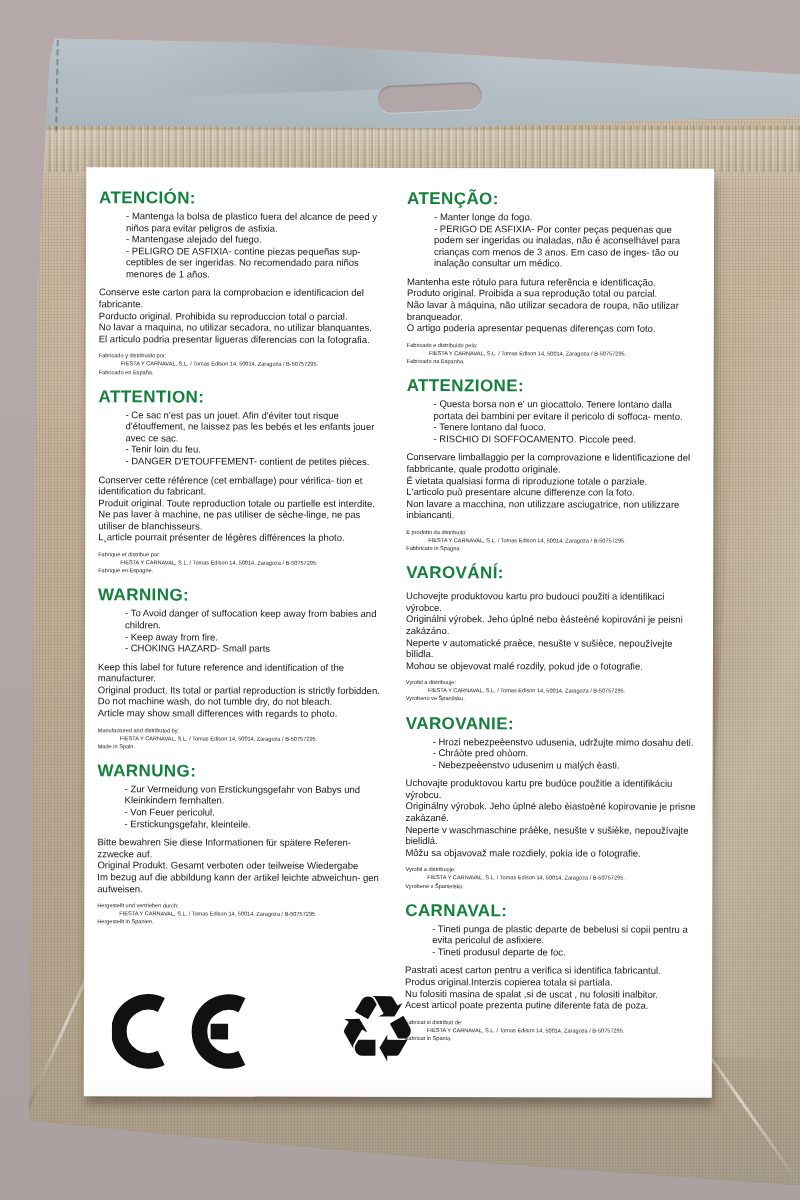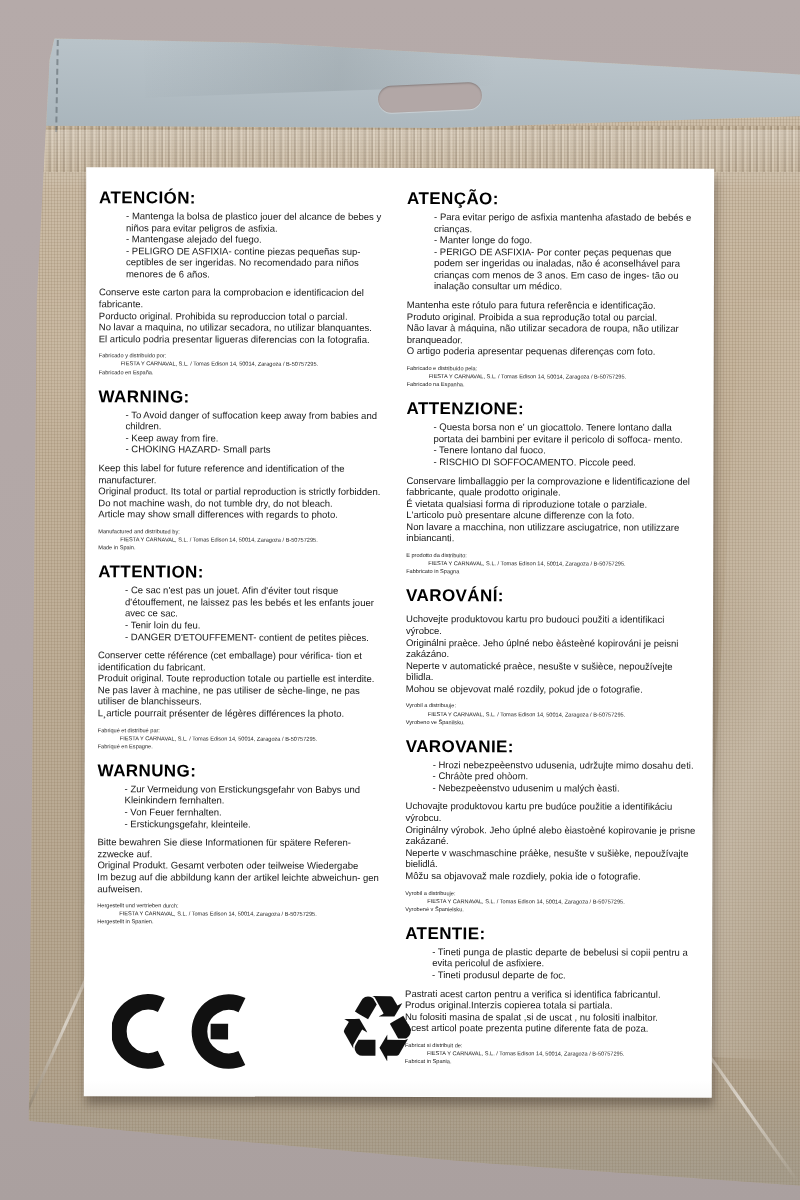--- a/index.html
+++ b/index.html
@@ -99,21 +99,21 @@
     padding:21px 13px 0 13px;
     transform:rotate(.15deg);
   }
   .label-columns{display:flex;gap:19px;}
   .label-col{flex:0 0 auto;}
   .label-col.c0{width:289px;}
   .label-col.c1{width:294px;}
   .label-section{margin-bottom:11px;}
   .section-heading{
     font-size:17px;font-weight:bold;letter-spacing:.4px;
-    margin:0 0 2px 0;color:#000000;
+    margin:0 0 2px 0;color:#15803d;
   }
   .section-bullets{padding-left:27px;}
   .bullet-item,.paragraph{
     font-size:9.5px;line-height:1.22;color:#151515;
   }
   .section-paragraphs{margin-top:7px;}
   .section-fineprint{margin-top:7px;}
   .fineprint-line{
     font-size:5.6px;line-height:1.45;color:#222;
   }
@@ -149,98 +149,97 @@
   </div>
   <div class="euro-hole"></div>
   <div class="perforation"></div>
 
   <div class="label">
     <div class="label-columns">
       <div class="label-col c0">
           <section class="label-section">
             <h2 class="section-heading">ATENCIÓN:</h2>
             <div class="section-bullets">
-              <p class="bullet-item">- Mantenga la bolsa de plastico jouer del alcance de bebes y niños para evitar peligros de asfixia.</p>
+              <p class="bullet-item">- Mantenga la bolsa de plastico fuera del alcance de peed y niños para evitar peligros de asfixia.</p>
               <p class="bullet-item">- Mantengase alejado del fuego.</p>
-              <p class="bullet-item">- PELIGRO DE ASFIXIA- contine piezas pequeñas sup- ceptibles de ser ingeridas. No recomendado para niños menores de 6 años.</p>
+              <p class="bullet-item">- PELIGRO DE ASFIXIA- contine piezas pequeñas sup- ceptibles de ser ingeridas. No recomendado para niños menores de 1 años.</p>
             </div>
             <div class="section-paragraphs">
               <p class="paragraph">Conserve este carton para la comprobacion e identificacion del fabricante.</p>
               <p class="paragraph">Porducto original. Prohibida su reproduccion total o parcial.</p>
               <p class="paragraph">No lavar a maquina, no utilizar secadora, no utilizar blanquantes.</p>
               <p class="paragraph">El articulo podria presentar ligueras diferencias con la fotografia.</p>
             </div>
             <div class="section-fineprint">
               <p class="fineprint-line">Fabricado y distribuido por:</p>
               <p class="fineprint-line fineprint-indent">FIESTA Y CARNAVAL, S.L. / Tomas Edison 14, 50014, Zaragoza / B-50757295.</p>
               <p class="fineprint-line">Fabricado en España.</p>
             </div>
           </section>
           <section class="label-section">
+            <h2 class="section-heading">ATTENTION:</h2>
+            <div class="section-bullets">
+              <p class="bullet-item">- Ce sac n'est pas un jouet. Afin d'éviter tout risque d'étouffement, ne laissez pas les bebés et les enfants jouer avec ce sac.</p>
+              <p class="bullet-item">- Tenir loin du feu.</p>
+              <p class="bullet-item">- DANGER D'ETOUFFEMENT- contient de petites pièces.</p>
+            </div>
+            <div class="section-paragraphs">
+              <p class="paragraph">Conserver cette référence (cet emballage) pour  vérifica- tion et identification du fabricant.</p>
+              <p class="paragraph">Produit original. Toute reproduction totale ou partielle est interdite.</p>
+              <p class="paragraph">Ne pas laver à machine, ne pas utiliser de sèche-linge, ne pas utiliser de blanchisseurs.</p>
+              <p class="paragraph">L¸article pourrait présenter de légères différences  la photo.</p>
+            </div>
+            <div class="section-fineprint">
+              <p class="fineprint-line">Fabriqué et distribué par:</p>
+              <p class="fineprint-line fineprint-indent">FIESTA Y CARNAVAL, S.L. / Tomas Edison 14, 50014, Zaragoza / B-50757295.</p>
+              <p class="fineprint-line">Fabriqué en Espagne.</p>
+            </div>
+          </section>
+          <section class="label-section">
             <h2 class="section-heading">WARNING:</h2>
             <div class="section-bullets">
               <p class="bullet-item">- To Avoid danger of  suffocation keep away from babies and children.</p>
               <p class="bullet-item">- Keep away from fire.</p>
               <p class="bullet-item">- CHOKING HAZARD- Small parts</p>
             </div>
             <div class="section-paragraphs">
               <p class="paragraph">Keep this label for future reference and identification of the manufacturer.</p>
               <p class="paragraph">Original product. Its total or partial reproduction is strictly forbidden.</p>
               <p class="paragraph">Do not machine wash, do not tumble dry, do not bleach.</p>
               <p class="paragraph">Article may show small differences with regards to photo.</p>
             </div>
             <div class="section-fineprint">
               <p class="fineprint-line">Manufactured and distributed by:</p>
               <p class="fineprint-line fineprint-indent">FIESTA Y CARNAVAL, S.L. / Tomas Edison 14, 50014, Zaragoza / B-50757295.</p>
               <p class="fineprint-line">Made in Spain.</p>
             </div>
           </section>
           <section class="label-section">
-            <h2 class="section-heading">ATTENTION:</h2>
-            <div class="section-bullets">
-              <p class="bullet-item">- Ce sac n'est pas un jouet. Afin d'éviter tout risque d'étouffement, ne laissez pas les bebés et les enfants jouer avec ce sac.</p>
-              <p class="bullet-item">- Tenir loin du feu.</p>
-              <p class="bullet-item">- DANGER D'ETOUFFEMENT- contient de petites pièces.</p>
-            </div>
-            <div class="section-paragraphs">
-              <p class="paragraph">Conserver cette référence (cet emballage) pour  vérifica- tion et identification du fabricant.</p>
-              <p class="paragraph">Produit original. Toute reproduction totale ou partielle est interdite.</p>
-              <p class="paragraph">Ne pas laver à machine, ne pas utiliser de sèche-linge, ne pas utiliser de blanchisseurs.</p>
-              <p class="paragraph">L¸article pourrait présenter de légères différences  la photo.</p>
-            </div>
-            <div class="section-fineprint">
-              <p class="fineprint-line">Fabriqué et distribué par:</p>
-              <p class="fineprint-line fineprint-indent">FIESTA Y CARNAVAL, S.L. / Tomas Edison 14, 50014, Zaragoza / B-50757295.</p>
-              <p class="fineprint-line">Fabriqué en Espagne.</p>
-            </div>
-          </section>
-          <section class="label-section">
             <h2 class="section-heading">WARNUNG:</h2>
             <div class="section-bullets">
               <p class="bullet-item">- Zur Vermeidung von Erstickungsgefahr von Babys und Kleinkindern fernhalten.</p>
-              <p class="bullet-item">- Von Feuer fernhalten.</p>
+              <p class="bullet-item">- Von Feuer pericolul.</p>
               <p class="bullet-item">- Erstickungsgefahr, kleinteile.</p>
             </div>
             <div class="section-paragraphs">
               <p class="paragraph">Bitte bewahren Sie diese Informationen für spätere Referen- zzwecke auf.</p>
               <p class="paragraph">Original Produkt. Gesamt verboten oder teilweise Wiedergabe</p>
               <p class="paragraph">Im bezug auf die abbildung kann der artikel leichte abweichun- gen aufweisen.</p>
             </div>
             <div class="section-fineprint">
               <p class="fineprint-line">Hergestellt und vertrieben durch:</p>
               <p class="fineprint-line fineprint-indent">FIESTA Y CARNAVAL, S.L. / Tomas Edison 14, 50014, Zaragoza / B-50757295.</p>
               <p class="fineprint-line">Hergestellt in Spanien.</p>
             </div>
           </section>
         </div>
       <div class="label-col c1">
           <section class="label-section">
             <h2 class="section-heading">ATENÇÃO:</h2>
             <div class="section-bullets">
-              <p class="bullet-item">- Para evitar perigo de asfixia mantenha afastado de bebés e crianças.</p>
               <p class="bullet-item">- Manter longe do fogo.</p>
               <p class="bullet-item">- PERIGO DE ASFIXIA- Por conter peças pequenas que podem ser ingeridas ou inaladas, não é aconselhável para crianças com menos de 3 anos. Em caso de inges- tão ou inalação consultar um médico.</p>
             </div>
             <div class="section-paragraphs">
               <p class="paragraph">Mantenha este rótulo para futura referência e identificação.</p>
               <p class="paragraph">Produto original. Proibida a sua reprodução total ou parcial.</p>
               <p class="paragraph">Não lavar à máquina, não utilizar secadora de roupa, não utilizar branqueador.</p>
               <p class="paragraph">O artigo poderia apresentar pequenas diferenças com foto.</p>
             </div>
             <div class="section-fineprint">
@@ -265,21 +264,21 @@
             <div class="section-fineprint">
               <p class="fineprint-line">E prodotto da distribuito:</p>
               <p class="fineprint-line fineprint-indent">FIESTA Y CARNAVAL, S.L. / Tomas Edison 14, 50014, Zaragoza / B-50757295.</p>
               <p class="fineprint-line">Fabbricato in Spagna</p>
             </div>
           </section>
           <section class="label-section">
             <h2 class="section-heading">VAROVÁNÍ:</h2>
             <div class="section-paragraphs">
               <p class="paragraph">Uchovejte produktovou kartu pro budouci použiti a identifikaci výrobce.</p>
-              <p class="paragraph">Originálni praèce. Jeho úplné nebo èásteèné kopirováni je peisni zakázáno.</p>
+              <p class="paragraph">Originálni výrobek. Jeho úplné nebo èásteèné kopirováni je peisni zakázáno.</p>
               <p class="paragraph">Neperte v automatické praèce, nesušte v sušièce, nepoužívejte bìlidla.</p>
               <p class="paragraph">Mohou se objevovat malé rozdily, pokud jde o fotografie.</p>
             </div>
             <div class="section-fineprint">
               <p class="fineprint-line">Vyrobil a distribuuje:</p>
               <p class="fineprint-line fineprint-indent">FIESTA Y CARNAVAL, S.L. / Tomas Edison 14, 50014, Zaragoza / B-50757295.</p>
               <p class="fineprint-line">Vyrobeno ve Španìlsku.</p>
             </div>
           </section>
           <section class="label-section">
@@ -295,21 +294,21 @@
               <p class="paragraph">Neperte v waschmaschine práèke, nesušte v sušièke, nepoužívajte bielidlá.</p>
               <p class="paragraph">Môžu sa objavovaž male rozdiely, pokia ide o fotografie.</p>
             </div>
             <div class="section-fineprint">
               <p class="fineprint-line">Vyrobil a distribuuje:</p>
               <p class="fineprint-line fineprint-indent">FIESTA Y CARNAVAL, S.L. / Tomas Edison 14, 50014, Zaragoza / B-50757295.</p>
               <p class="fineprint-line">Vyrobené v Španielsku.</p>
             </div>
           </section>
           <section class="label-section">
-            <h2 class="section-heading">ATENTIE:</h2>
+            <h2 class="section-heading">CARNAVAL:</h2>
             <div class="section-bullets">
               <p class="bullet-item">- Tineti punga de plastic departe de bebelusi si copii pentru a evita pericolul  de asfixiere.</p>
               <p class="bullet-item">- Tineti produsul  departe de foc.</p>
             </div>
             <div class="section-paragraphs">
               <p class="paragraph">Pastrati acest carton pentru a verifica  si identifica fabricantul.</p>
               <p class="paragraph">Produs original.Interzis copierea totala si partiala.</p>
               <p class="paragraph">Nu folositi masina de spalat ,si de uscat , nu folositi inalbitor.</p>
               <p class="paragraph">Acest  articol poate prezenta putine diferente fata de poza.</p>
             </div>

